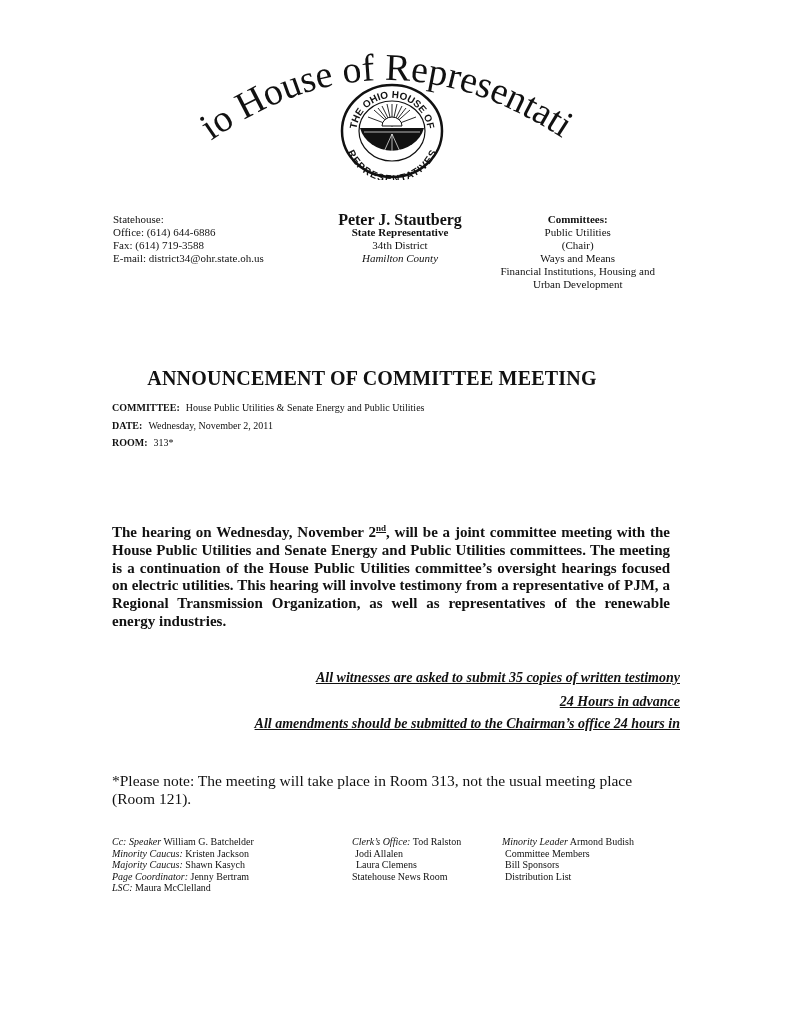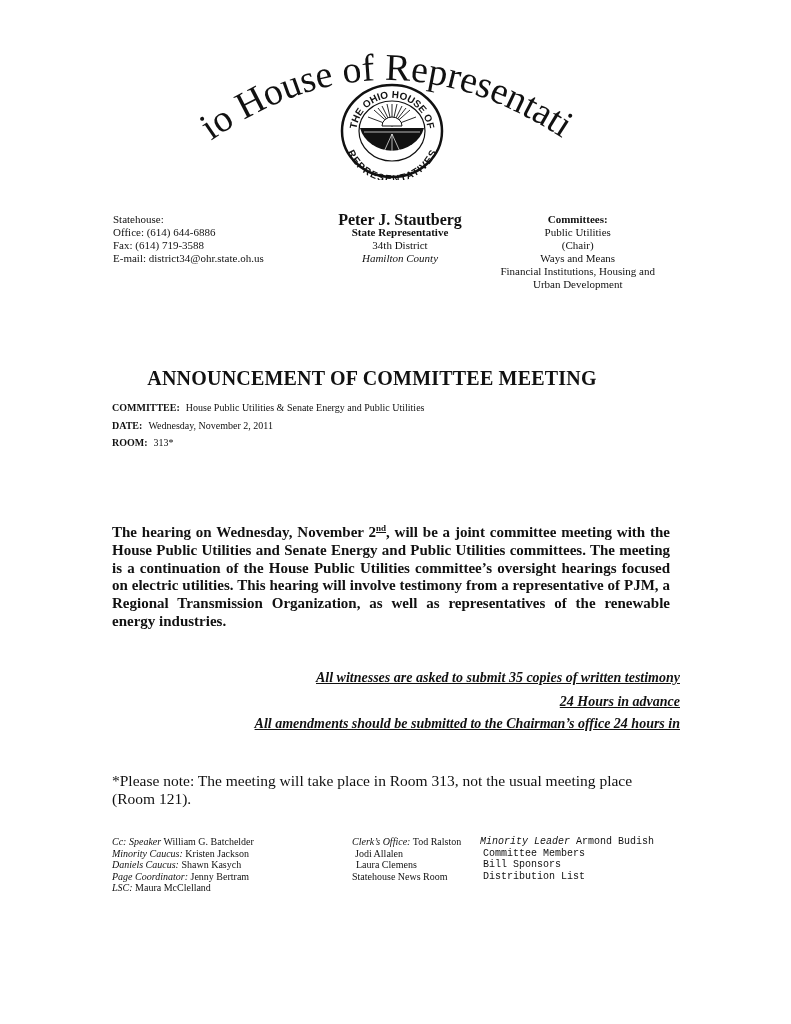--- a/index.html
+++ b/index.html
@@ -32,21 +32,21 @@
 
   #notice { left: 100px; width: 580px; top: 666px; text-align: right; font-weight: bold; font-style: italic; text-decoration: underline; font-size: 14px; line-height: 24px; }
 
   #room-note { left: 112px; top: 772px; width: 560px; font-size: 15.5px; line-height: 18px; }
 
   
   .cc { font-size: 10px; line-height: 11.5px; }
   .cc i { font-style: italic; }
   #cc-col1 { left: 112px; top: 836px; }
   #cc-col2 { left: 352px; top: 836px; }
-  #cc-col3 { left: 480px; top: 836px; font-family: Liberation Mono, monospace; }
+  #cc-col3 { left: 502px; top: 836px; }
   .indent1 { padding-left: 3px; }
   .indent2 { padding-left: 4px; }
 </style>
 </head>
 <body>
 
 <svg id="arc-title" viewBox="0 0 420 190">
   <defs>
     <path id="arcPath" d="M 32 140 Q 205 20 385 140" fill="none"></path>
   </defs>
@@ -136,21 +136,21 @@
   <div>All witnesses are asked to submit 35 copies of written testimony</div>
   <div>24 Hours in advance</div>
   <div style="line-height:20px">All amendments should be submitted to the Chairman’s office 24 hours in</div>
 </div>
 
 <div id="room-note" class="abs">*Please note: The meeting will take place in Room 313, not the usual meeting place (Room 121).</div>
 
 <div id="cc-col1" class="abs cc">
   <div><i>Cc: Speaker</i> <span>William G. Batchelder</span></div>
   <div><i>Minority Caucus:</i> <span>Kristen Jackson</span></div>
-  <div><i>Daniels Caucus:</i> <span>Shawn Kasych</span></div>
+  <div><i>Majority Caucus:</i> <span>Shawn Kasych</span></div>
   <div><i>Page Coordinator:</i> <span>Jenny Bertram</span></div>
   <div><i>LSC:</i> <span>Maura McClelland</span></div>
 </div>
 
 <div id="cc-col2" class="abs cc">
   <div><i>Clerk’s Office:</i> <span>Tod Ralston</span></div>
   <div class="indent1"><span>Jodi Allalen</span></div>
   <div class="indent2"><span>Laura Clemens</span></div>
   <div><span>Statehouse News Room</span></div>
 </div>

